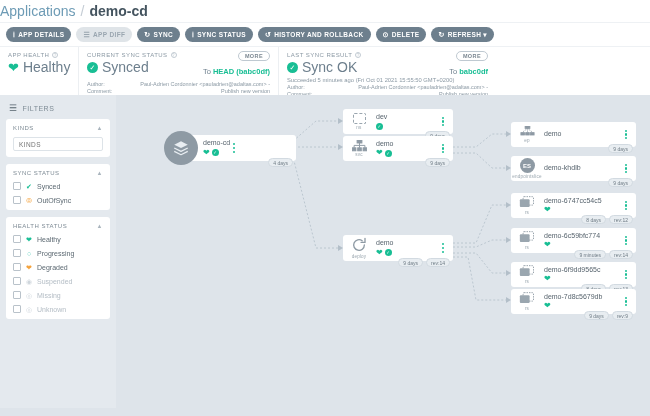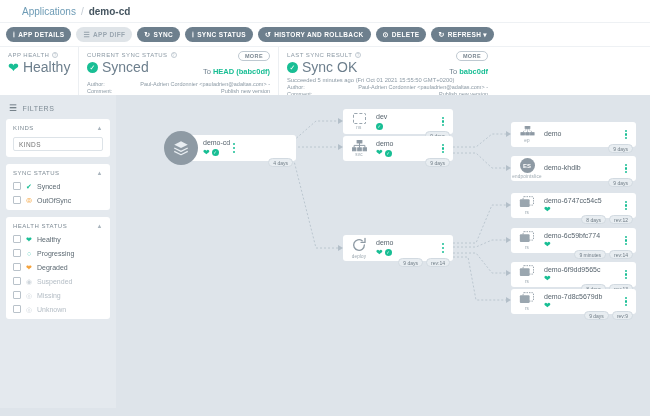--- a/index.html
+++ b/index.html
@@ -7,21 +7,21 @@
   body{
     font-family:"Liberation Sans", sans-serif;
     background:#dee4ea;
     color:#4c5863;
     font-size:9px;
     -webkit-font-smoothing:antialiased;
   }
   
   .breadcrumb{
     height:22px; background:#fff; display:flex; align-items:center;
-    padding-left:22px; gap:5px; font-size:10px;
+    padding-left:0; gap:5px; font-size:14px;
   }
   .bc-link{ color:#6d9bb5; }
   .bc-sep{ color:#c4ccd4; }
   .bc-cur{ color:#44545f; font-weight:bold; }
 
   
   .toolbar{
     height:24px; background:#fff; border-top:1px solid #eef1f4;
     display:flex; align-items:center; padding-left:6px; gap:5px;
   }

